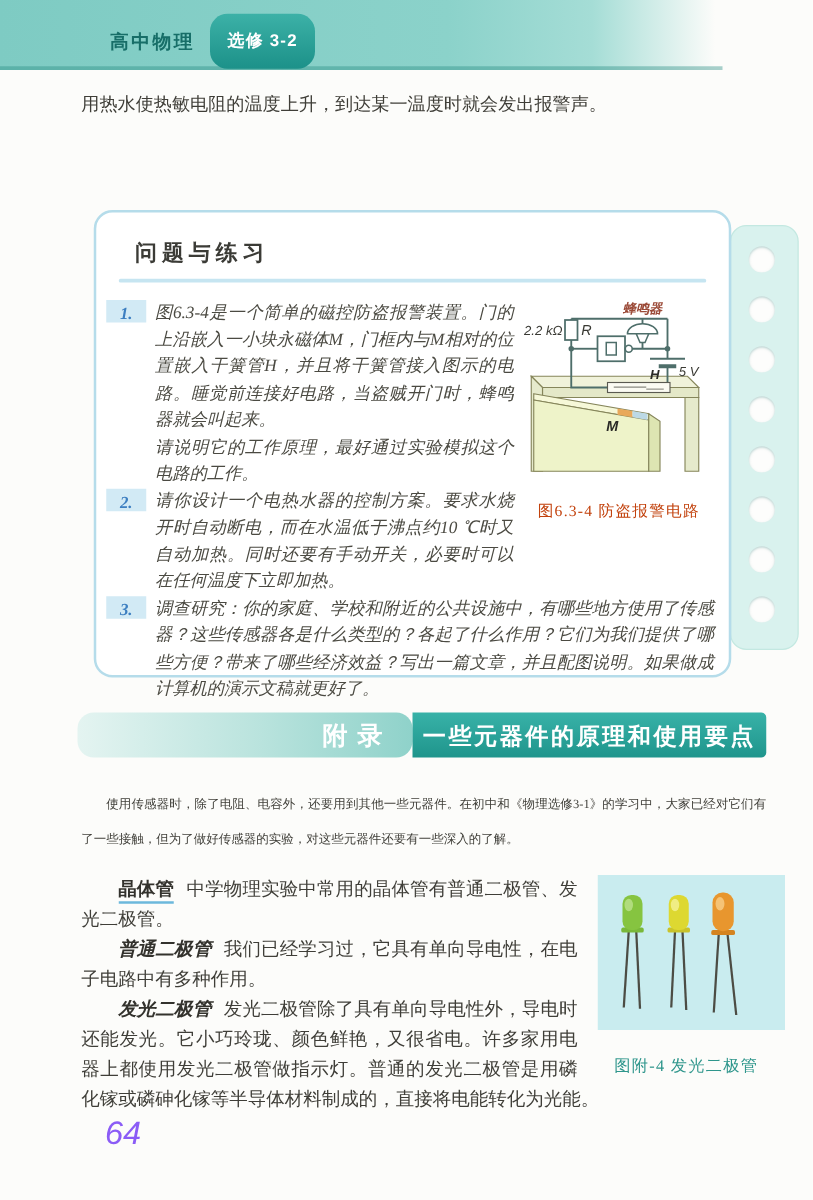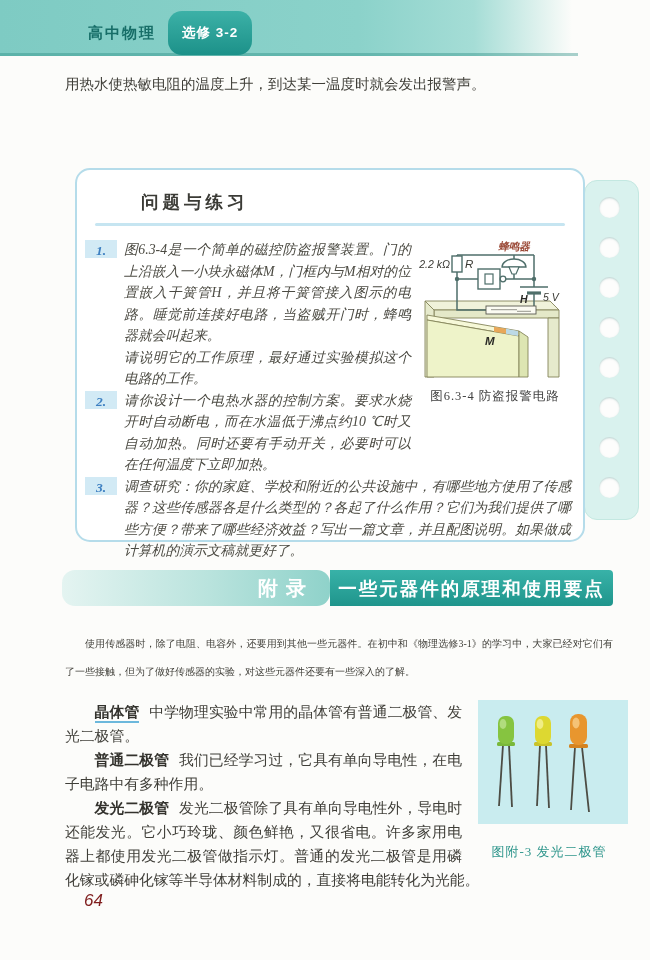--- a/index.html
+++ b/index.html
@@ -26,62 +26,62 @@
   
   .binder { position:absolute; left:584px; top:180px; width:55px; height:340px;
             background:#d9f2ee; border:1px solid #c3e8e1; border-radius:13px; }
   .binder .hole { position:absolute; left:14px; width:21px; height:21px; border-radius:50%;
             background:#fdfdfc; box-shadow:inset 0 1px 2px rgba(120,170,165,.5); }
 
   
   .pbox { position:absolute; left:75px; top:168px; width:510px; height:374px;
           background:#ffffff; border:2px solid #b5dcea; border-radius:15px;
           padding:20px 0 0 0; }
-  .pbox-title { margin-left:64px; font-family:"Liberation Sans", sans-serif; font-weight:bold;
+  .pbox-title { margin-left:31px; font-family:"Liberation Sans", sans-serif; font-weight:bold;
           font-size:17.5px; letter-spacing:4px; color:#3b3b36; }
   .pbox-rule { height:3px; background:#c6e5f1; margin:9px 18px 0 18px; border-radius:2px; }
   .pitems { margin-top:13px; }
   .pitem { position:relative; padding:0 12px 0 47px; font-size:13.8px; line-height:21.5px;
           color:#4b4a42; text-align:justify; font-style:italic; }
   .pitem .num { position:absolute; left:8px; top:1px; width:32px; height:18px; text-align:center;
           background:#d2eaf5; color:#3d7fc1; font-weight:bold; font-size:13.5px; font-style:italic; }
 
   
   .figwrap { float:right; width:152px; height:192px; margin:0 0 4px 8px; }
   .figwrap svg { overflow:visible; display:block; }
-  .figcap { text-align:center; font-style:normal; font-size:12.5px; color:#404040; margin-top:3px;
+  .figcap { text-align:center; font-style:normal; font-size:12.5px; color:#c2410c; margin-top:16px;
           letter-spacing:1px; }
 
   
   .abar-left { position:absolute; left:62px; top:570px; width:268px; height:36px;
           background:linear-gradient(90deg,#e4f4f1 0%,#b9e3dd 55%,#8fd2ca 100%);
           display:flex; align-items:center; justify-content:flex-end; padding-right:16px;border-radius:13px; }
   .abar-left .albl { color:#ffffff; font-weight:bold; font-size:20px; letter-spacing:8px; }
   .abar-right { position:absolute; left:330px; top:570px; width:283px; height:36px;
           background:linear-gradient(180deg,#38b2a8 0%,#1f958c 100%); border-radius:0 4px 4px 0;
           display:flex; align-items:center; justify-content:center; }
   .abar-right .atitle { color:#ffffff; font-weight:bold; font-size:18.5px; letter-spacing:2px; }
 
   
   .aintro { position:absolute; left:65px; top:630px; width:548px; font-size:10px; line-height:28px;
           color:#3f3e38; text-align:justify; text-indent:2em; }
   .asections { position:absolute; left:65px; top:700px; width:563px; font-size:14.8px;
           line-height:24px; color:#3f3e38; text-align:justify; }
   .asections p { text-indent:2em; }
   .term-hei { font-family:"Liberation Sans", sans-serif; font-weight:bold; color:#33322d;
           border-bottom:2px solid #6cb8dc; padding-bottom:1px; margin-right:10px; }
-  .term-kai { font-weight:bold; color:#33322d; margin-right:10px; }
+  .term-kai { font-weight:bold; font-style:italic; color:#33322d; margin-right:10px; }
 
   
   .photowrap { float:right; width:158px; height:162px; margin:0 0 2px 8px; }
   .photo { width:150px; height:124px; margin-left:8px; }
   .photocap { text-align:center; font-size:13px; color:#2f968c; margin-top:9px; letter-spacing:1px; }
 
-  .pagenum { position:absolute; left:84px; top:891px; font-style:italic; font-size:17px;
-          color:#7f1d1d; font-family:"Liberation Sans", sans-serif; }
+  .pagenum { position:absolute; left:84px; top:891px; font-style:italic; font-size:26px;
+          color:#8b5cf6; font-family:"Liberation Sans", sans-serif; }
 
   
   svg text { font-family:"Liberation Sans", sans-serif; }
 </style>
 </head>
 <body>
 
 <div id="page">
 
   <div class="band">
@@ -222,21 +222,21 @@
         </g>
 
         <g>
           <line x1="97" y1="47" x2="93" y2="110" stroke="#4c4c44" stroke-width="1.8"></line>
           <line x1="104" y1="47" x2="111" y2="112" stroke="#4c4c44" stroke-width="1.8"></line>
           <rect x="91" y="44" width="19" height="4" rx="1.5" fill="#d4831f"></rect>
           <rect x="92" y="14" width="17" height="31" rx="8" fill="#e8962e"></rect>
           <ellipse cx="98" cy="23" rx="3.6" ry="5.4" fill="#f6c87e" opacity="0.9"></ellipse>
         </g>
       </svg>
-      <div class="photocap">图附-3 发光二极管</div>
+      <div class="photocap">图附-4 发光二极管</div>
     </div>
 
     <p><span class="term-hei">晶体管</span><span>中学物理实验中常用的晶体管有普通二极管、发光二极管。</span></p>
 
     <p><span class="term-kai">普通二极管</span><span>我们已经学习过，它具有单向导电性，在电子电路中有多种作用。</span></p>
 
     <p><span class="term-kai">发光二极管</span><span>发光二极管除了具有单向导电性外，导电时还能发光。它小巧玲珑、颜色鲜艳，又很省电。许多家用电器上都使用发光二极管做指示灯。普通的发光二极管是用磷化镓或磷砷化镓等半导体材料制成的，直接将电能转化为光能。</span></p>
 
   </div>
 

